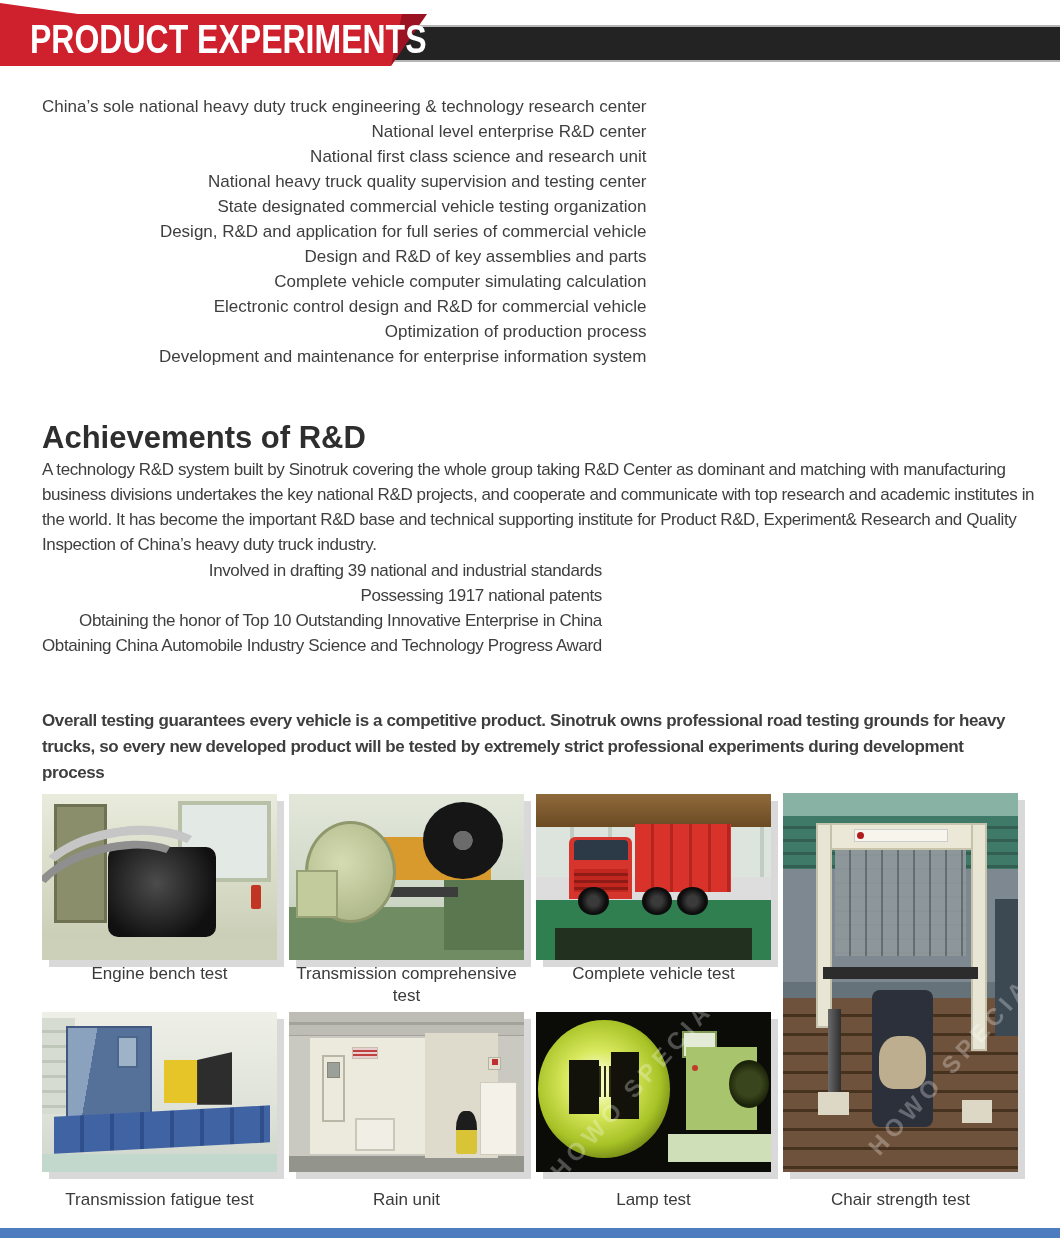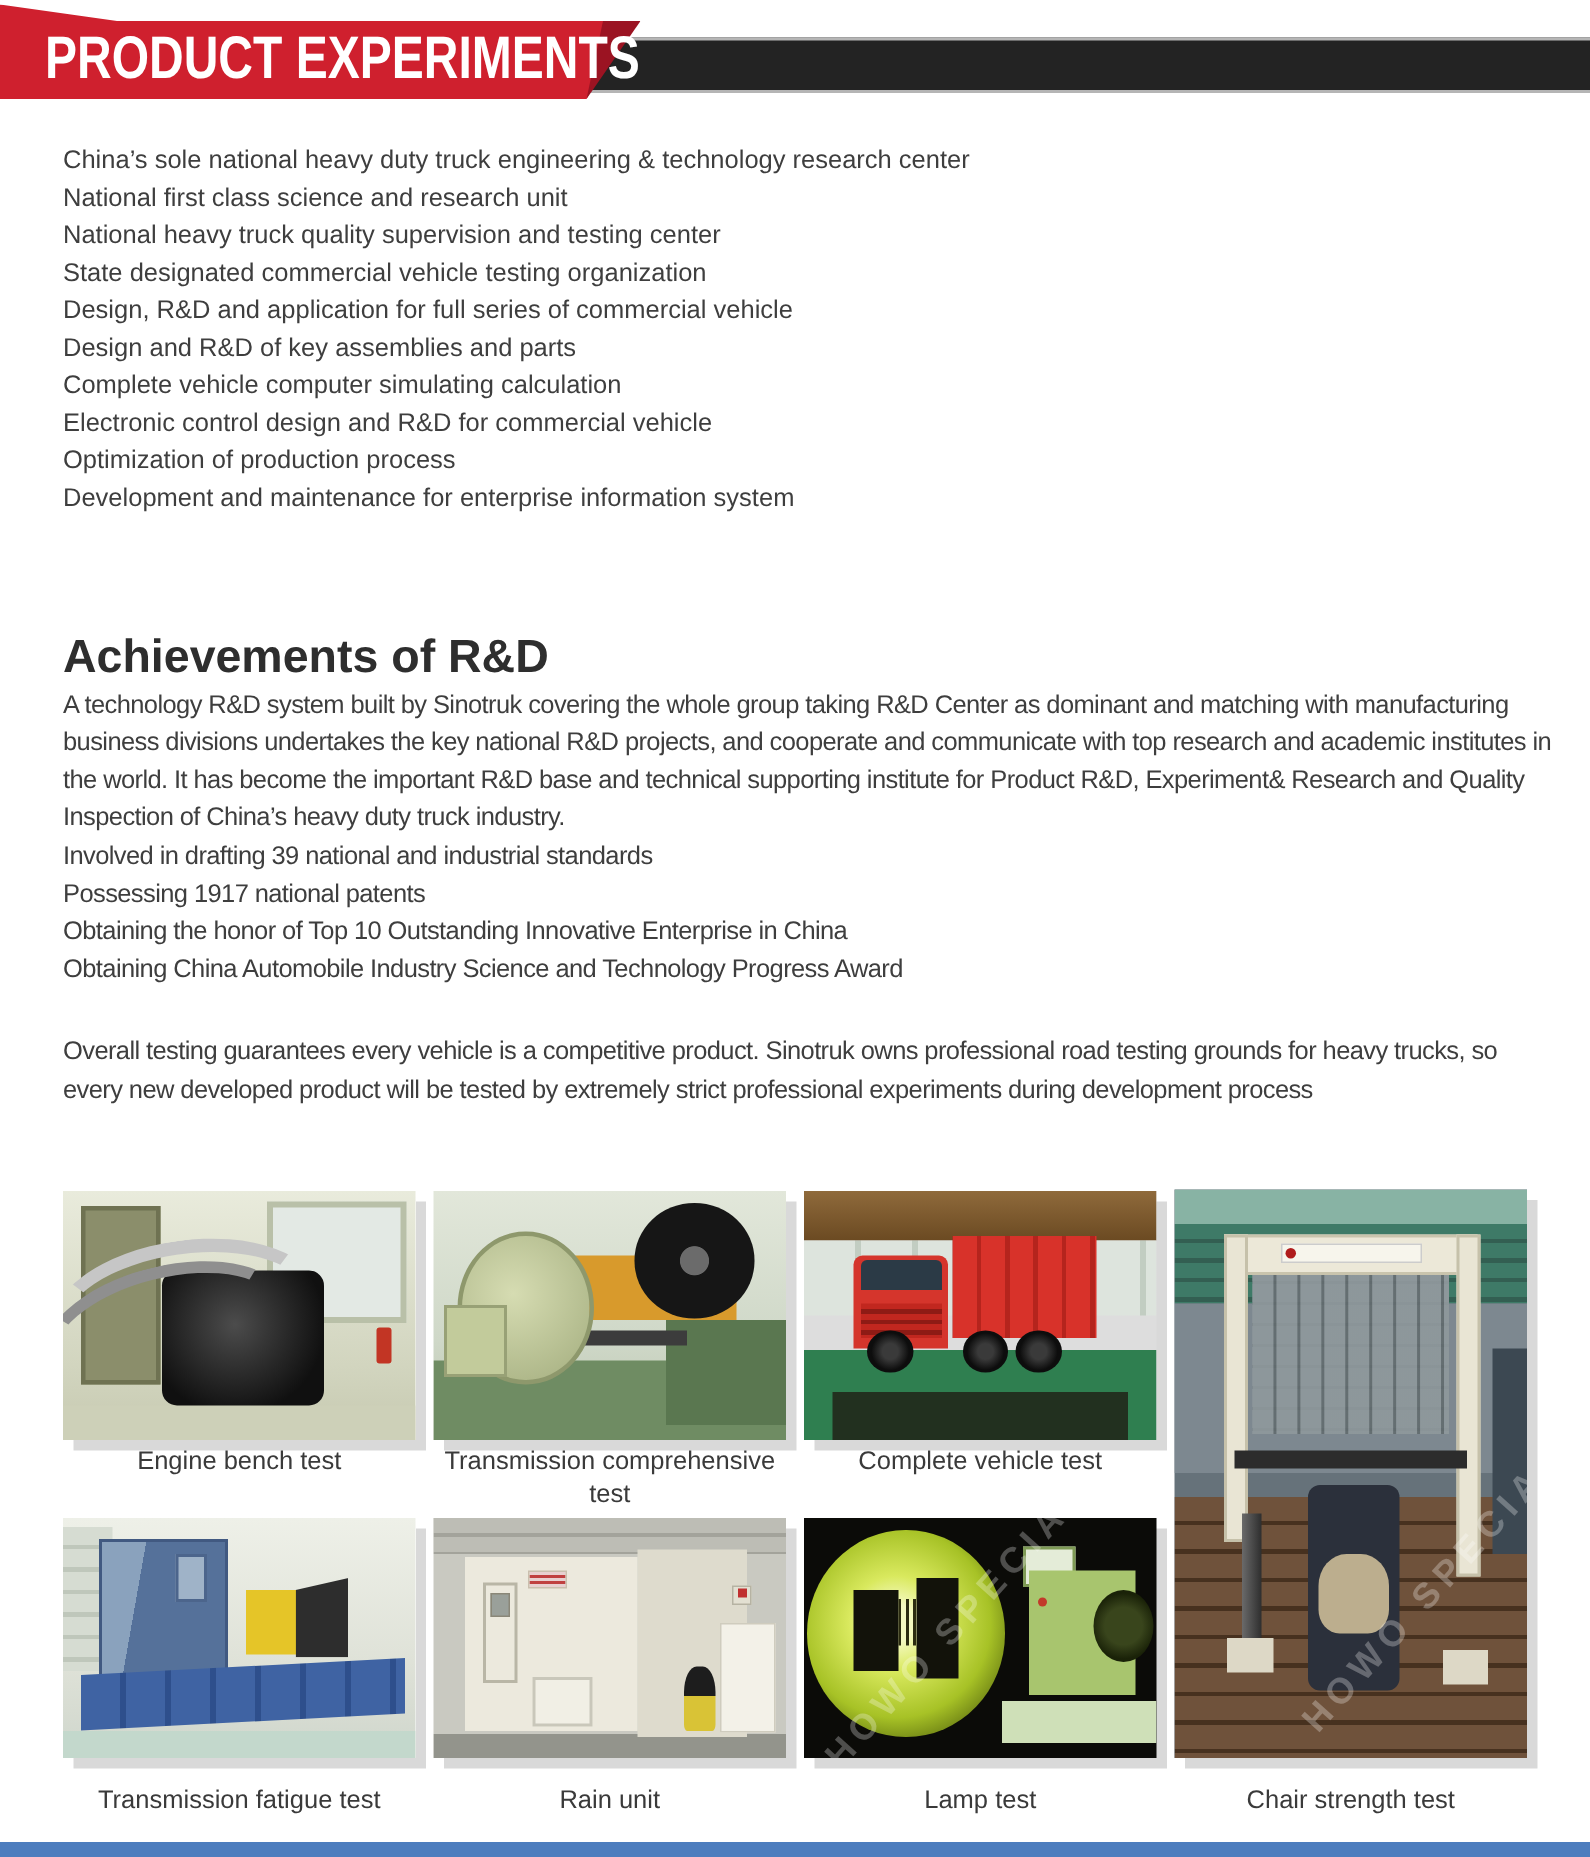--- a/index.html
+++ b/index.html
@@ -12,21 +12,21 @@
            border-top:2px solid #b5b5b5;border-bottom:2px solid #b5b5b5;box-sizing:border-box;}
   .ribbon{position:absolute;left:0;top:0;width:430px;height:66px;background:#cf202e;
           clip-path:polygon(0 3px,78px 14px,418px 14px,391px 66px,0 66px);}
   .ribbon-fold{position:absolute;left:391px;top:14px;width:36px;height:52px;background:#9b1322;
           clip-path:polygon(11px 0,36px 0,0 52px);}
   .hdr-title{position:absolute;left:30px;top:19px;font-size:40px;line-height:40px;font-weight:bold;
           color:#ffffff;white-space:nowrap;transform:scaleX(0.8);transform-origin:0 0;}
 
   
   .abs{position:absolute;}
-  .line{height:25px;line-height:25px;font-size:17px;white-space:nowrap;}
+  .line{height:25px;line-height:25px;font-size:17px;white-space:nowrap;text-align:right;}
   .narrow{letter-spacing:-0.4px;}
   .h2{font-size:31px;font-weight:bold;color:#2e2e2e;}
   .para{font-size:17px;line-height:25px;letter-spacing:-0.4px;}
 
   
   .ph{position:absolute;overflow:hidden;box-shadow:7px 7px 0 #d9d9d9;background:#dddddd;}
   .ph *{position:absolute;}
   .cap{position:absolute;width:235px;text-align:center;font-size:17px;color:#3a3a3a;height:22px;line-height:22px;}
   .wm{font-size:24px;letter-spacing:5px;color:rgba(255,255,255,0.28);white-space:nowrap;
       transform:rotate(-48deg);transform-origin:0 0;font-weight:bold;}
@@ -134,41 +134,42 @@
 
   <div class="hdr">
     <div class="hdr-bar"></div>
     <div class="ribbon"></div>
     <div class="ribbon-fold"></div>
     <div class="hdr-title">PRODUCT EXPERIMENTS</div>
   </div>
 
   <div class="abs" style="left:42px;top:94px;">
     <div class="line">China’s sole national heavy duty truck engineering &amp; technology research center</div>
+    <div class="line">National level enterprise R&amp;D center</div>
     <div class="line">National first class science and research unit</div>
     <div class="line">National heavy truck quality supervision and testing center</div>
     <div class="line">State designated commercial vehicle testing organization</div>
     <div class="line">Design, R&amp;D and application for full series of commercial vehicle</div>
     <div class="line">Design and R&amp;D of key assemblies and parts</div>
     <div class="line">Complete vehicle computer simulating calculation</div>
     <div class="line">Electronic control design and R&amp;D for commercial vehicle</div>
     <div class="line">Optimization of production process</div>
     <div class="line">Development and maintenance for enterprise information system</div>
   </div>
 
   <div class="abs h2" style="left:42px;top:420px;">Achievements of R&amp;D</div>
   <div class="abs para" style="left:42px;top:457px;width:1008px;">A technology R&amp;D system built by Sinotruk covering the whole group taking R&amp;D Center as dominant and matching with manufacturing business divisions undertakes the  key national R&amp;D projects, and cooperate and communicate with top research and academic institutes in the world. It has become the  important R&amp;D base and technical supporting institute for  Product R&amp;D, Experiment&amp; Research and Quality Inspection of China’s heavy duty truck industry.</div>
   <div class="abs" style="left:42px;top:558px;">
     <div class="line narrow">Involved in drafting 39 national and industrial standards</div>
     <div class="line narrow">Possessing 1917 national patents</div>
     <div class="line narrow">Obtaining the honor of Top 10 Outstanding  Innovative Enterprise in China</div>
     <div class="line narrow">Obtaining China Automobile Industry Science and Technology Progress Award</div>
   </div>
 
-  <div class="abs para" style="left:42px;top:688px;width:980px;line-height:26px;">Overall testing guarantees every vehicle is a competitive product. Sinotruk owns professional road testing grounds for heavy trucks, so every new developed product will be tested by extremely strict professional experiments during development process</div>
+  <div class="abs para" style="left:42px;top:708px;width:980px;line-height:26px;font-weight:bold;">Overall testing guarantees every vehicle is a competitive product. Sinotruk owns professional road testing grounds for heavy trucks, so every new developed product will be tested by extremely strict professional experiments during development process</div>
 
   <div class="ph p1" style="left:42px;top:794px;width:235px;height:166px;">
     <div class="door"></div>
     <div class="win"></div>
     <div class="floor"></div>
     <div class="eng"></div>
     <div class="pipe1"></div>
     <div class="pipe2"></div>
     <div class="ext"></div>
   </div>

